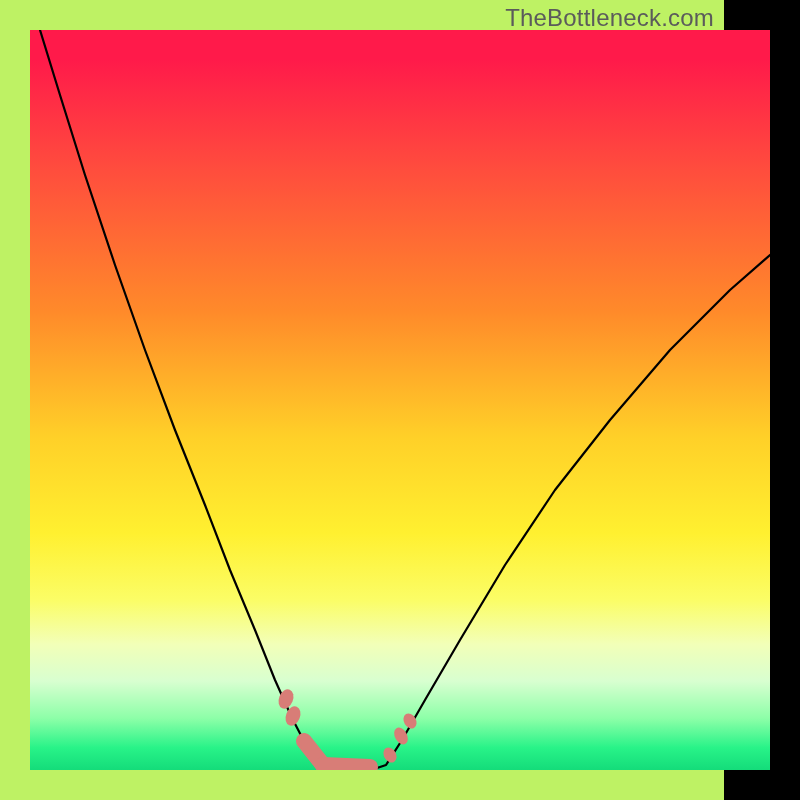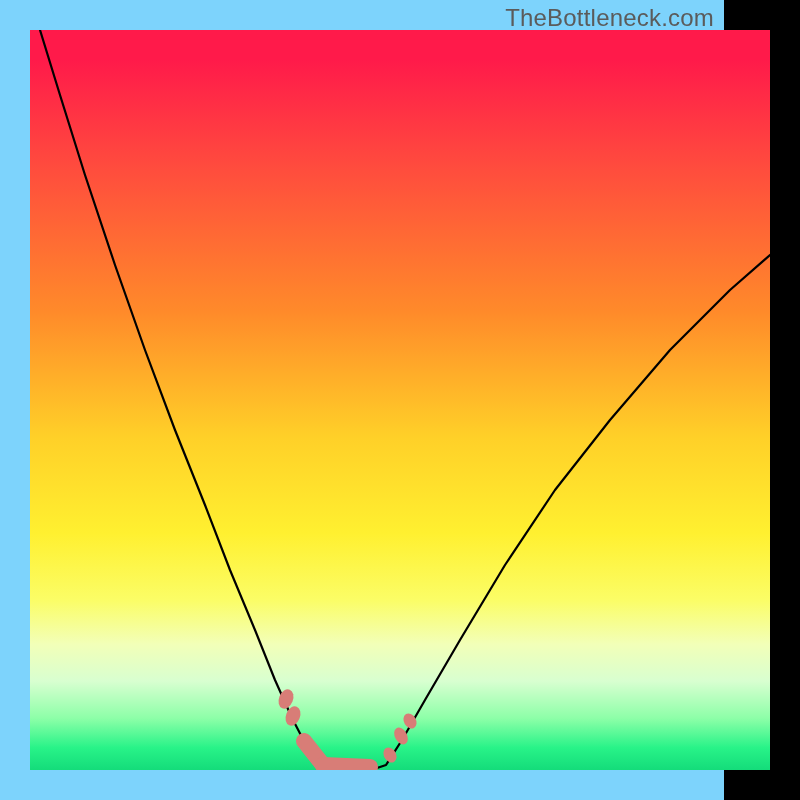--- a/index.html
+++ b/index.html
@@ -9,21 +9,21 @@
     height: 800px;
     background: #000;
     overflow: hidden;
   }
   .frame {
     position: absolute;
     left: 0;
     top: 0;
     width: 724px;
     height: 800px;
-    background: #7dd3fc;
+    background: #bef264;
   }
   .plot {
     position: absolute;
     left: 30px;
     top: 30px;
     width: 740px;
     height: 740px;
     background: linear-gradient(to bottom,
       #ff1a4a 0%,
       #ff1a4a 4%,

